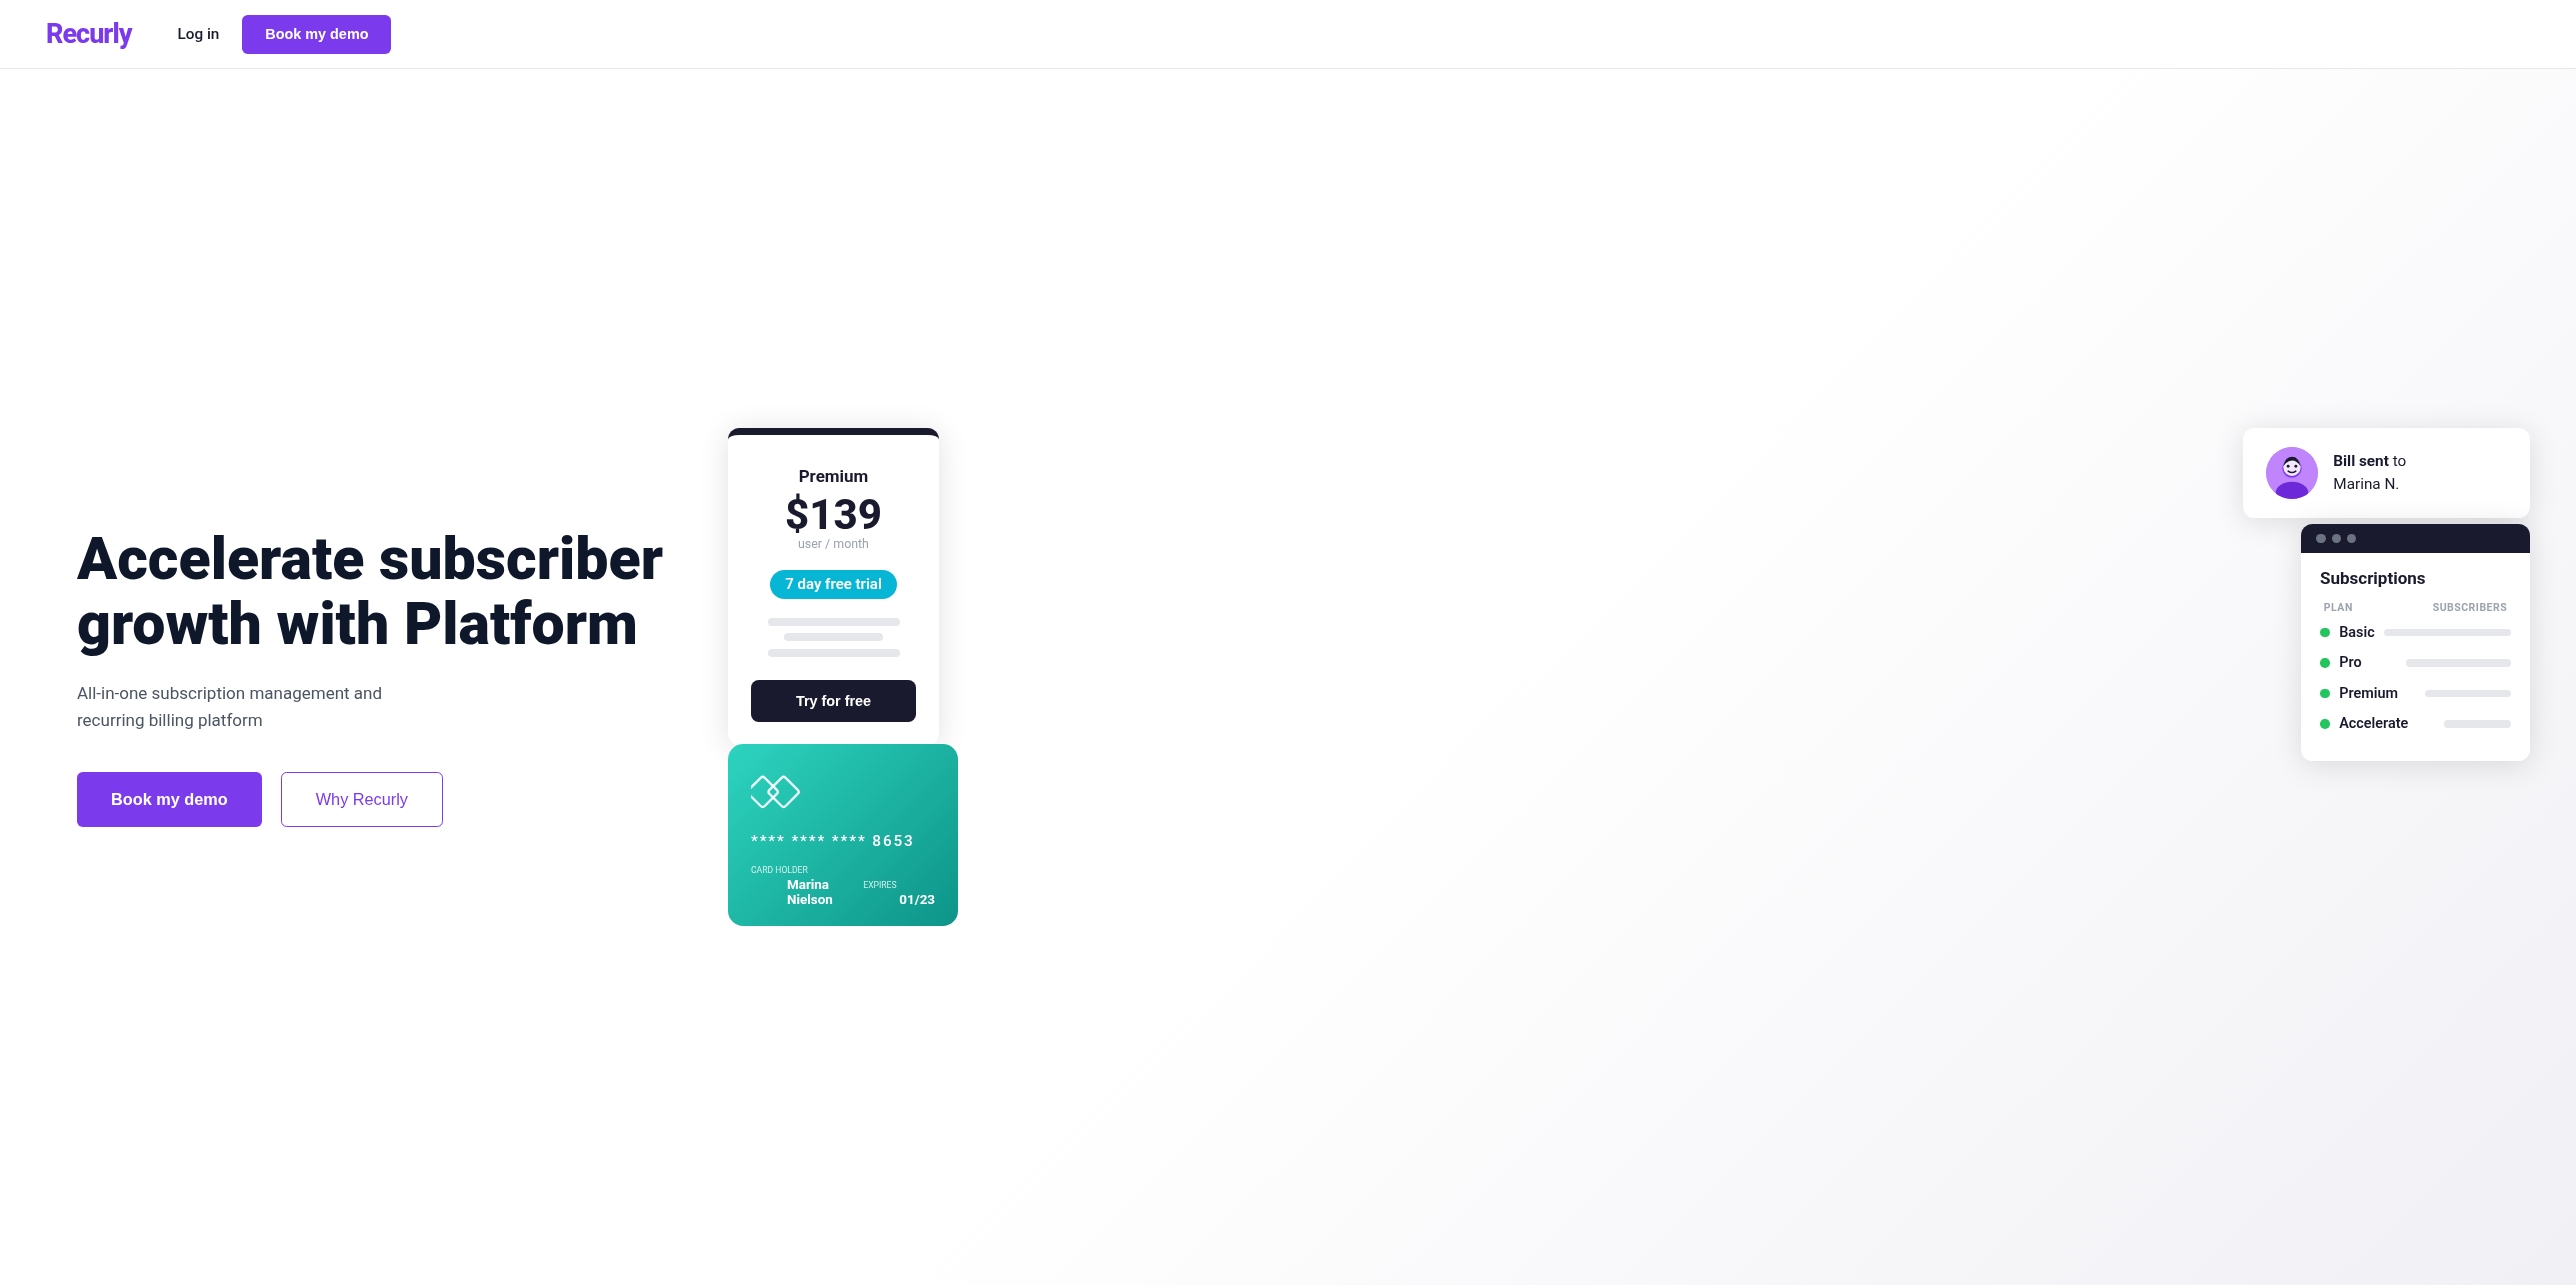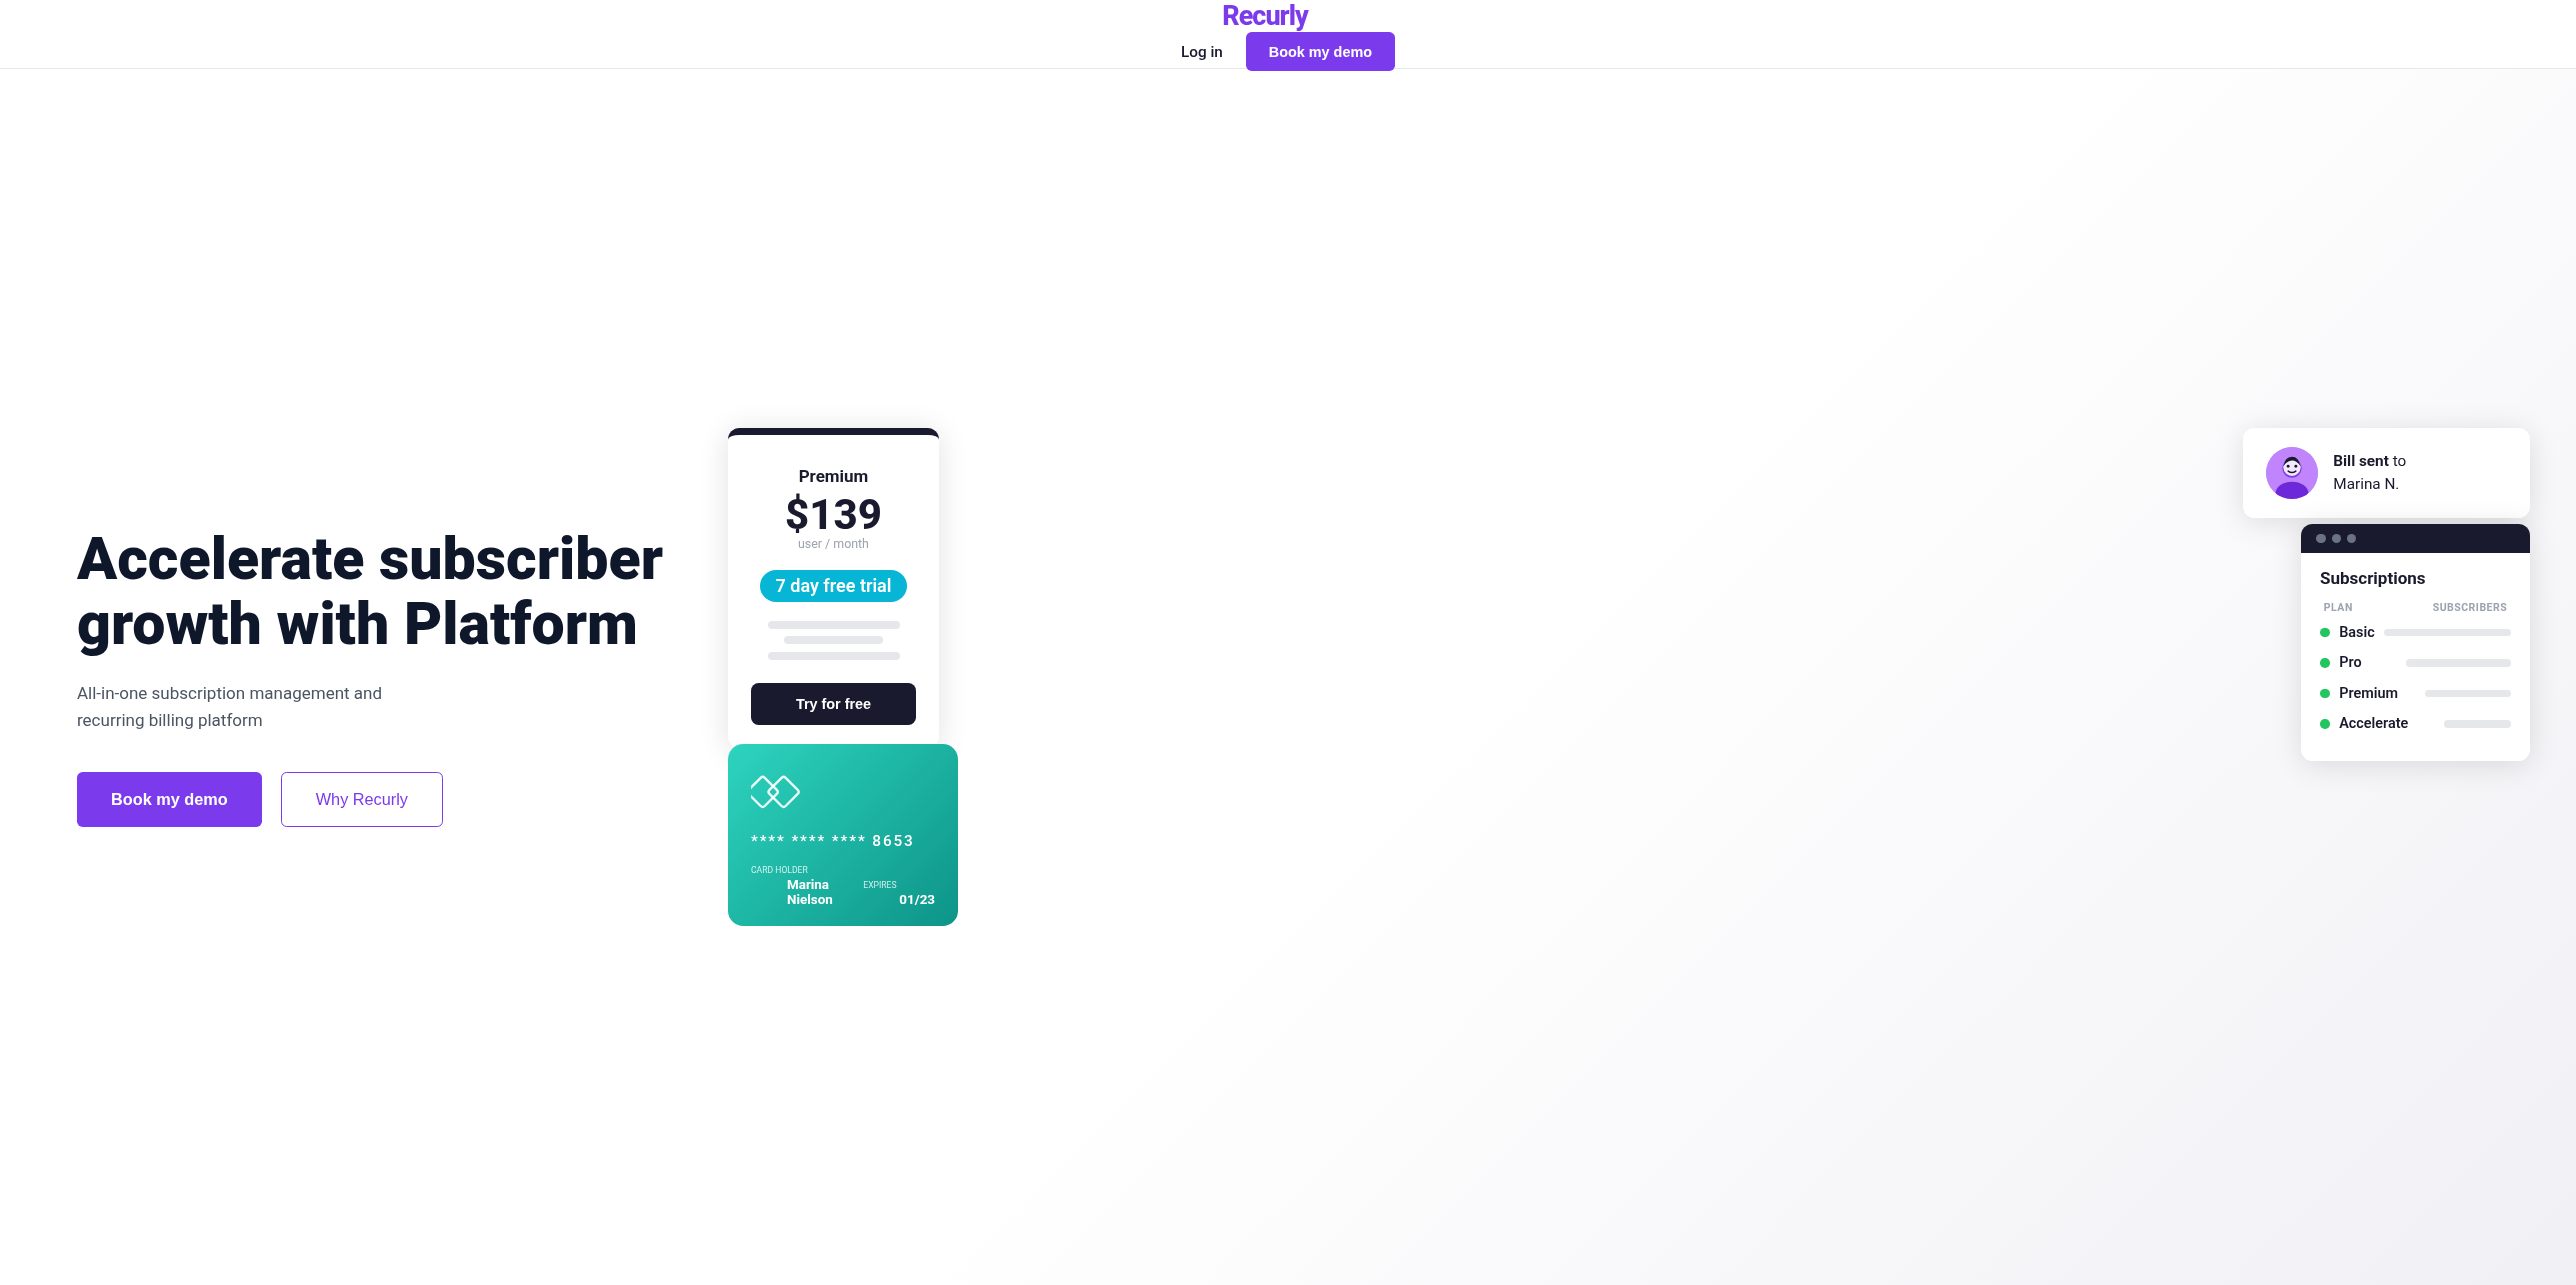--- a/index.html
+++ b/index.html
@@ -8,21 +8,20 @@
     
     nav {
       display: flex;
       align-items: center;
       padding: 0 46px;
       height: 69px;
       border-bottom: 1px solid #e5e7eb;
       background: #fff;
       position: relative;
       z-index: 10;
-      flex-direction: column;
     }
     .nav-logo {
       font-size: 27px;
       font-weight: 800;
       color: #7c3aed;
       letter-spacing: -1px;
       margin-right: 46px;
       text-decoration: none;
     }
     .nav-links {
@@ -147,21 +146,21 @@
       font-size: 12.4px;
       color: #9ca3af;
       margin-bottom: 19px;
     }
     .badge-trial {
       display: inline-block;
       background: #06b6d4;
       color: #fff;
       border-radius: 19px;
       padding: 5.7px 15.3px;
-      font-size: 18px;
+      font-size: 15px;
       font-weight: 600;
       margin-bottom: 19px;
     }
     .card-lines {
       display: flex;
       flex-direction: column;
       gap: 7.7px;
       margin-bottom: 23px;
     }
     .card-line {

